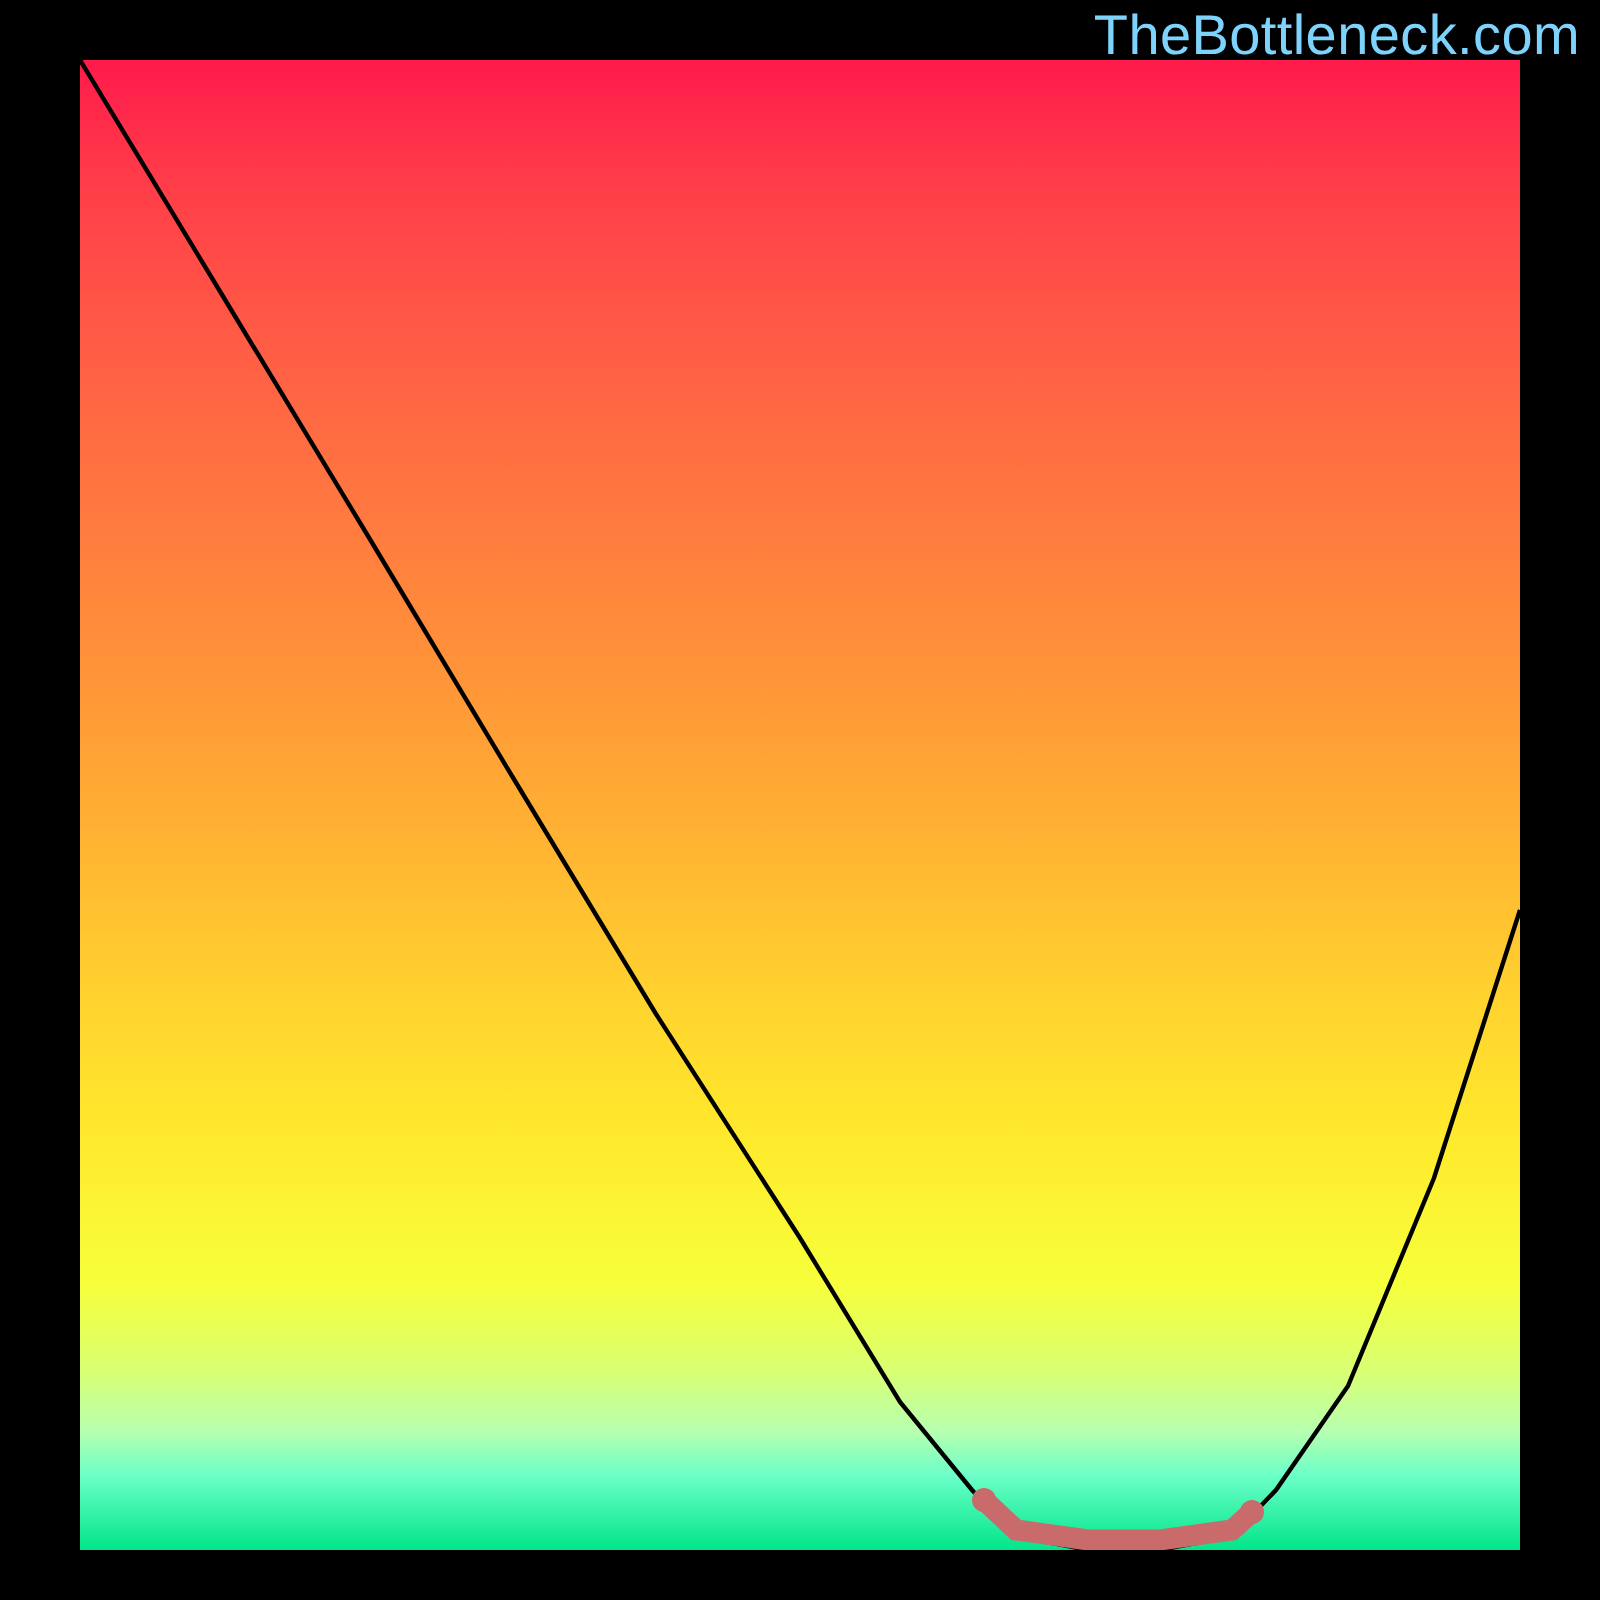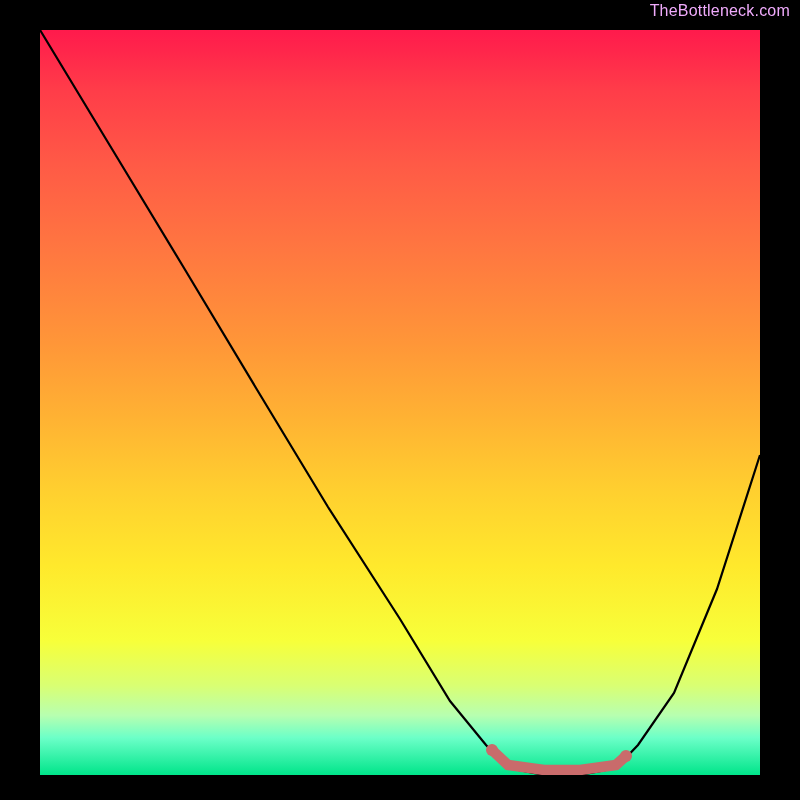--- a/index.html
+++ b/index.html
@@ -13,22 +13,22 @@
   .stage {
     position: relative;
     width: 800px;
     height: 800px;
     background: #000;
   }
   .watermark {
     position: absolute;
     top: 2px;
     right: 10px;
-    color: #f0abfc;
-    font-size: 16px;
+    color: #7dd3fc;
+    font-size: 28px;
     letter-spacing: 0.2px;
   }
   .plot {
     position: absolute;
     left: 40px;
     top: 30px;
     width: 720px;
     height: 745px;
   }
   .grad {

